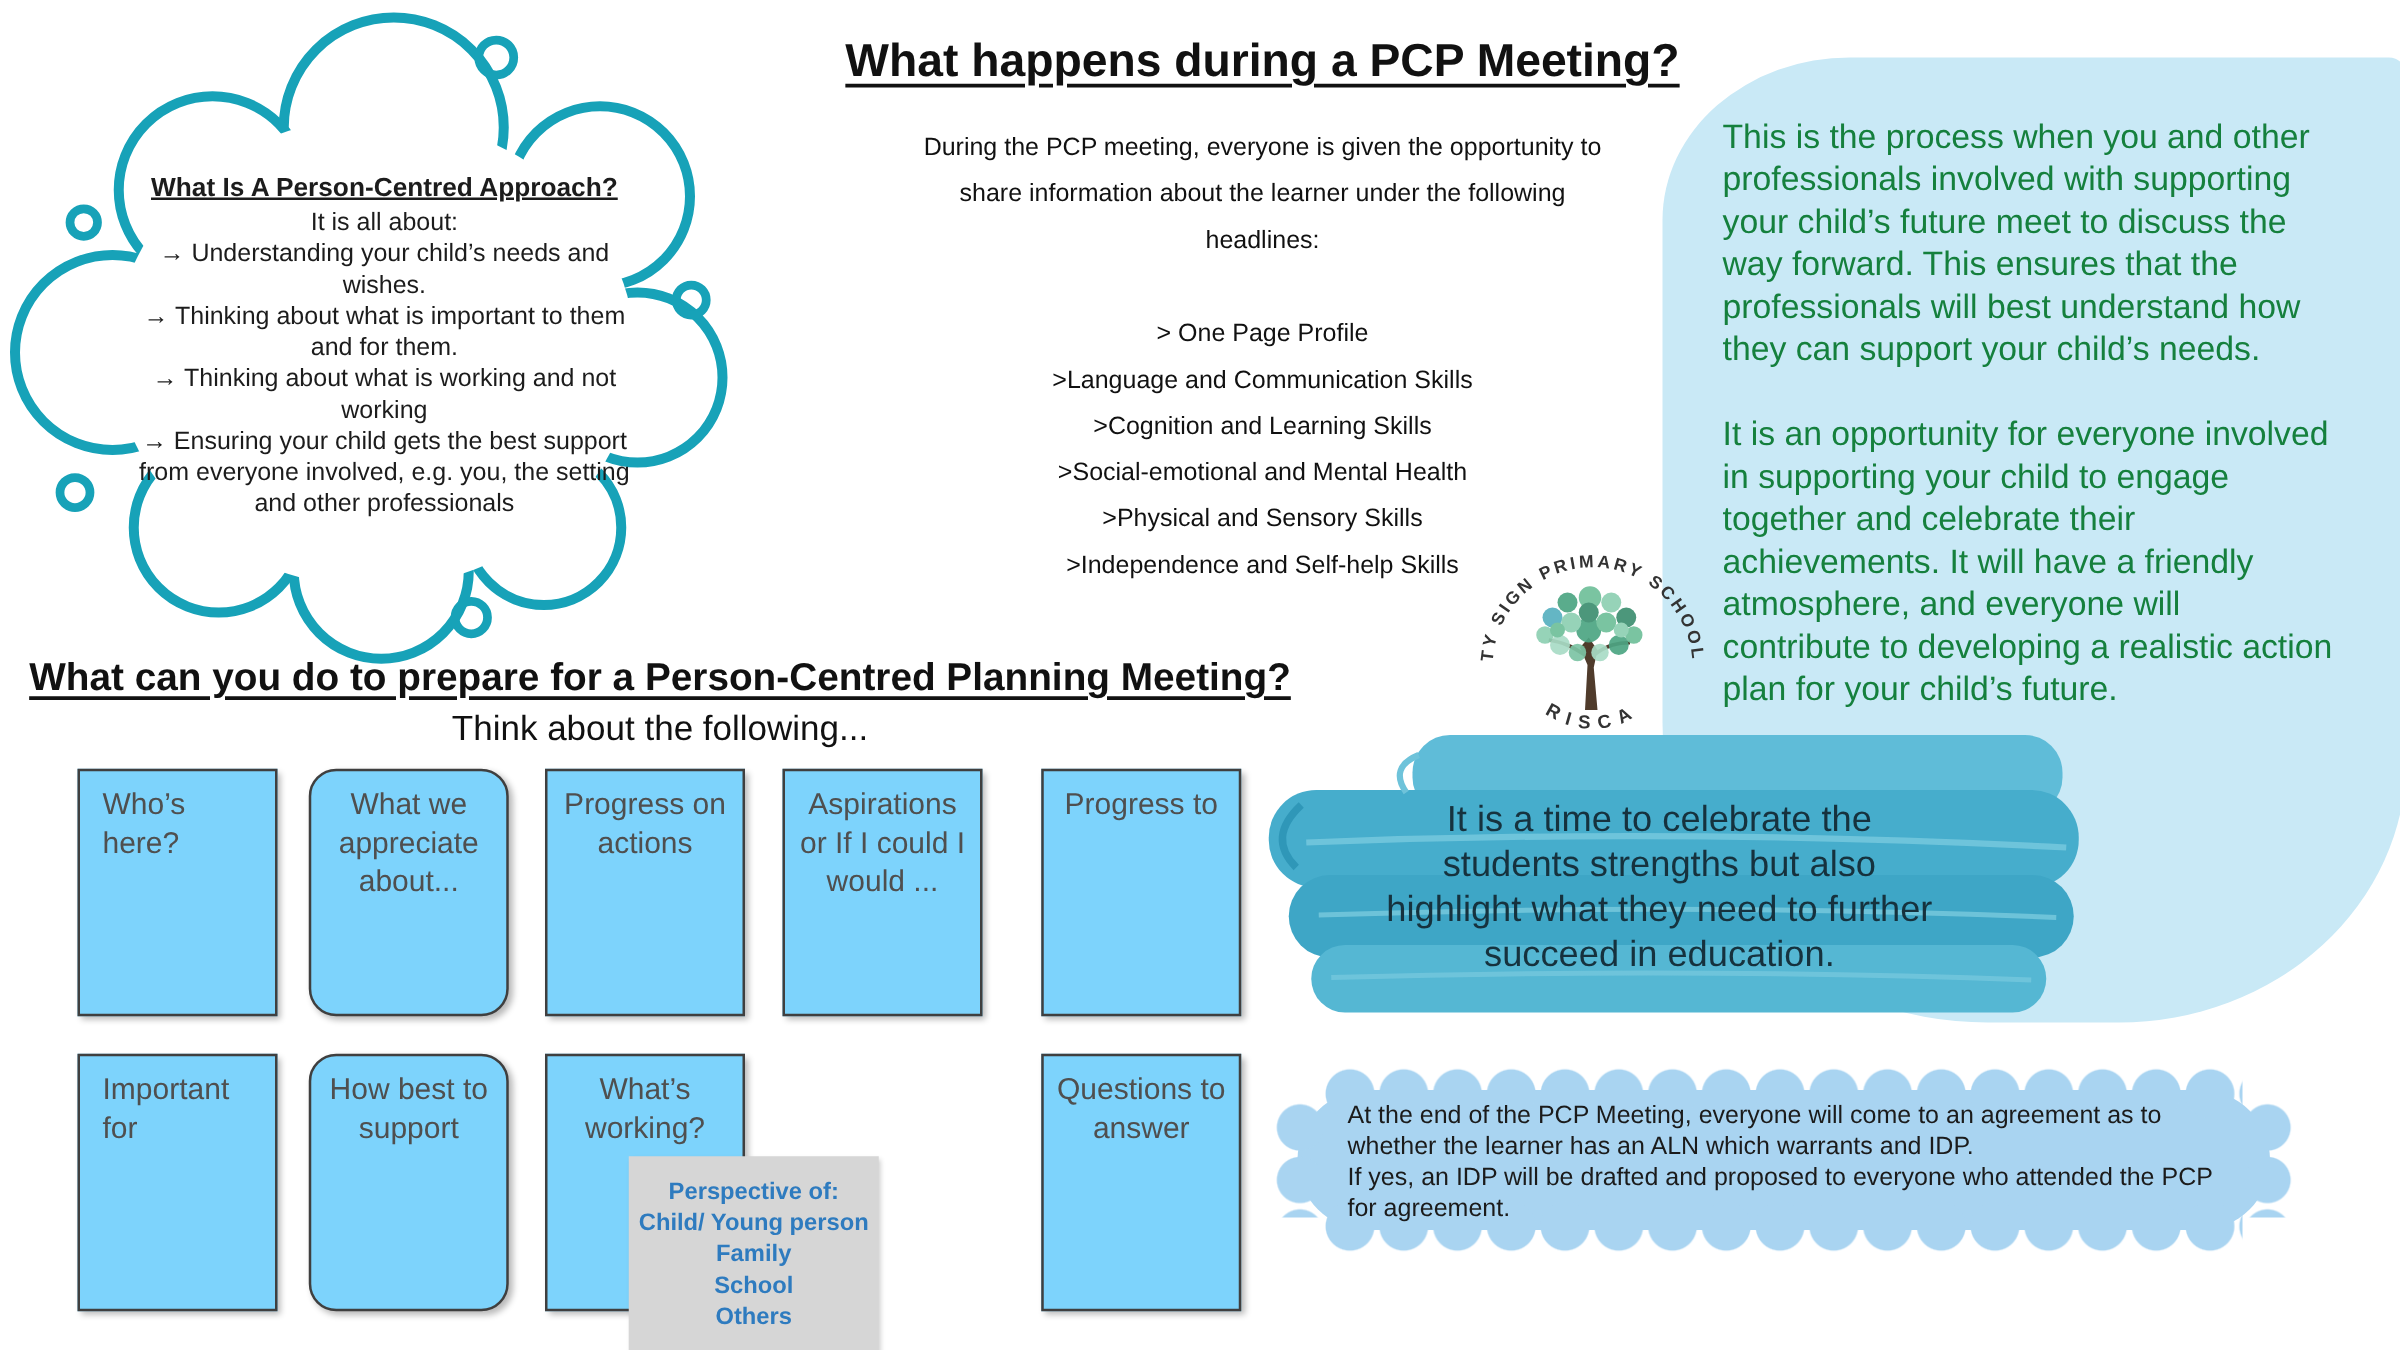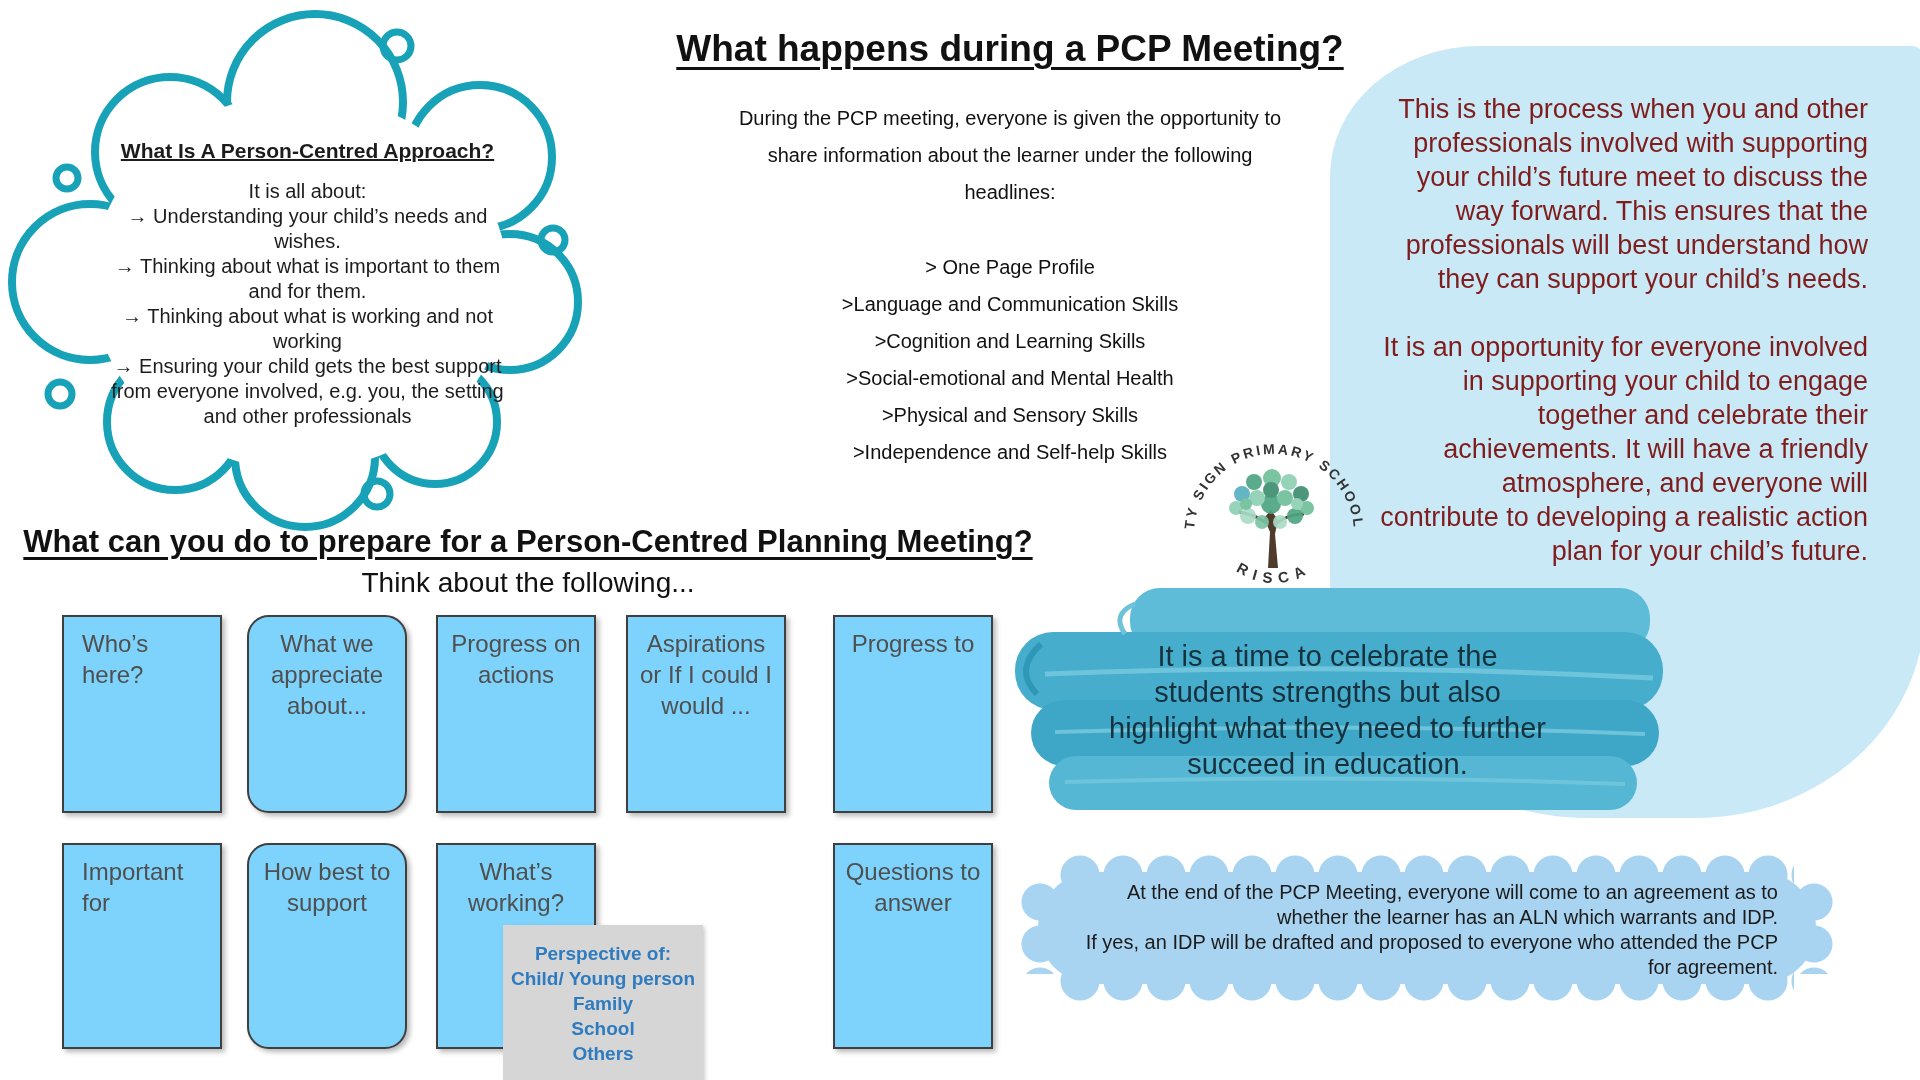--- a/index.html
+++ b/index.html
@@ -5,35 +5,35 @@
   html,body{margin:0;padding:0;background:#ffffff;}
   .stage{position:relative;width:1920px;height:1080px;overflow:hidden;
          font-family:"Liberation Sans",sans-serif;color:#111;background:#fff;}
 
   
   .flower{position:absolute;left:5px;top:2px;width:600px;height:530px;z-index:2;}
   .flower svg{position:absolute;left:0;top:0;}
   .flower-text{position:absolute;left:100px;top:136px;width:405px;text-align:center;
                font-size:20px;line-height:25px;color:#1c1c1c;}
   .flower-title{font-weight:bold;font-size:21px;text-decoration:underline;
-                text-decoration-thickness:2px;margin-bottom:16px;}
+                text-decoration-thickness:2px;margin-bottom:3px;}
 
   
   .main-col{position:absolute;left:655px;top:28px;width:710px;text-align:center;z-index:3;}
   .main-title{font-size:37px;font-weight:bold;text-decoration:underline;
               text-decoration-thickness:3px;text-underline-offset:6px;margin:0;}
   .meeting-para{font-size:20px;line-height:37px;margin:30px auto 0;width:560px;}
   .headlines{margin-top:38px;font-size:20px;line-height:37px;}
 
   
   .blob{position:absolute;left:1330px;top:46px;width:595px;height:772px;
         background:#c9e9f6;z-index:1;
         border-radius:150px 14px 230px 260px / 130px 14px 210px 240px;}
-  .blob-text{position:absolute;left:1378px;top:92px;width:490px;text-align:right;
-             font-size:27px;line-height:34px;color:#7f1d1d;z-index:2;}
+  .blob-text{position:absolute;left:1378px;top:92px;width:490px;text-align:left;
+             font-size:27px;line-height:34px;color:#15803d;z-index:2;}
   .blob-text p{margin:0 0 34px 0;}
 
   
   .logo{position:absolute;left:1176px;top:428px;width:196px;height:196px;z-index:3;}
 
   
   .prepare-head{position:absolute;left:22px;top:524px;width:1012px;text-align:center;z-index:3;}
   .prepare-title{font-size:31px;font-weight:bold;text-decoration:underline;
                  text-decoration-thickness:3px;text-underline-offset:5px;margin:0;}
   .prepare-sub{font-size:28px;margin-top:7px;}
@@ -65,21 +65,21 @@
          background:#a9d4f1;border-radius:70px;z-index:1;}
   .agree::before,.agree::after{content:"";position:absolute;left:22px;right:22px;height:40px;
          background-image:radial-gradient(circle at 20px 20px,#a9d4f1 19px,rgba(0,0,0,0) 20px);
          background-size:43px 40px;background-repeat:repeat-x;}
   .agree::before{top:-17px;}
   .agree::after{bottom:-17px;}
   .agree .side{position:absolute;top:10px;bottom:10px;width:38px;
          background-image:radial-gradient(circle at 19px 20px,#a9d4f1 18px,rgba(0,0,0,0) 19px);
          background-size:38px 42px;background-repeat:repeat-y;}
   .agree .side.l{left:-17px;} .agree .side.r{right:-17px;}
-  .agree-text{position:absolute;left:1078px;top:880px;width:700px;text-align:right;
+  .agree-text{position:absolute;left:1078px;top:880px;width:700px;text-align:left;
               font-size:20px;line-height:25px;color:#1b1b1b;z-index:2;}
   .agree-text p{margin:0;}
 </style>
 </head>
 <body>
 
 <div class="stage">
 
   <div class="blob"></div>
   <div class="blob-text">

